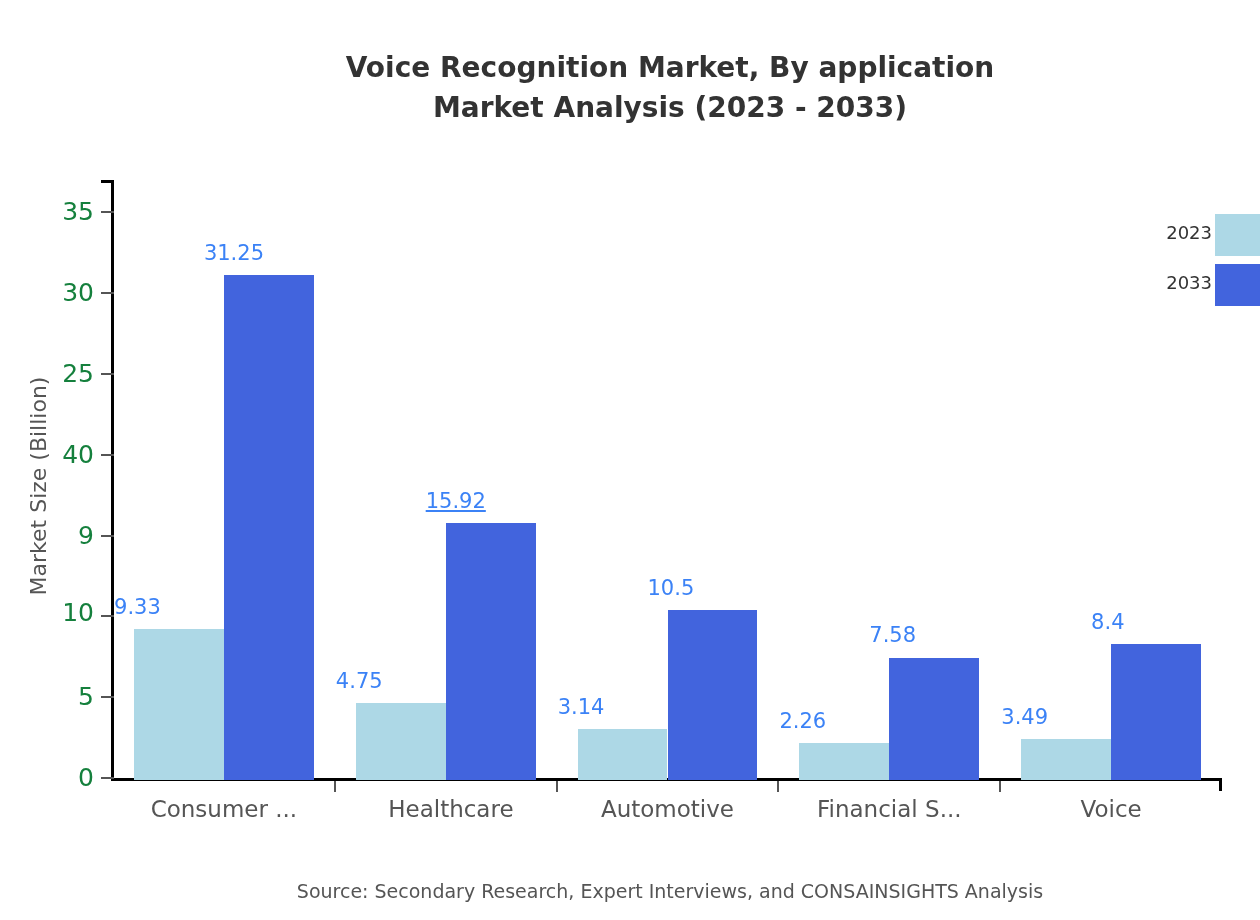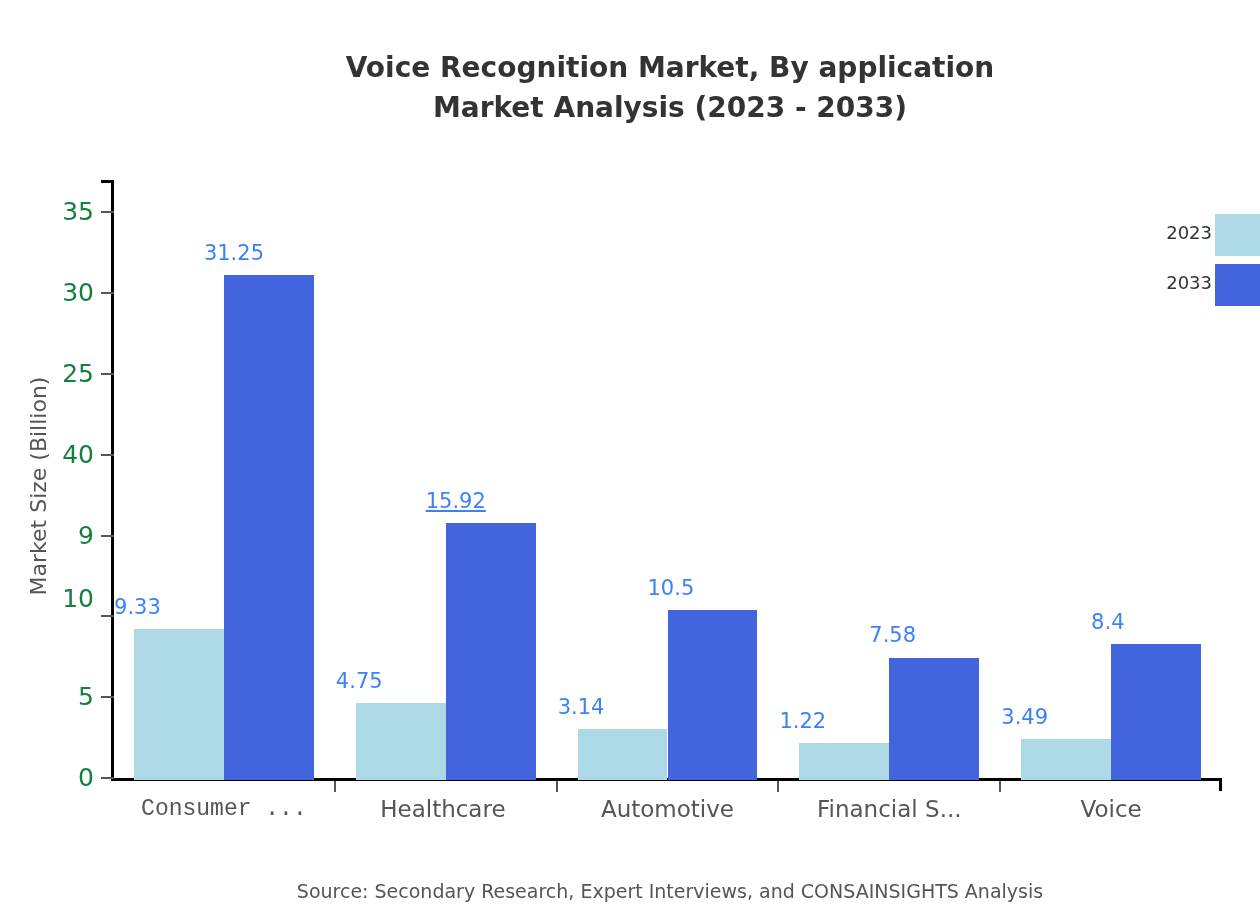--- a/index.html
+++ b/index.html
@@ -195,53 +195,53 @@
 <div id="x-axis-endcap"></div>
 
 <div id="y-axis-title">Market Size (Billion)</div>
 
 <div id="y-ticks">
     <div class="ytick" style="top: 777px;"></div>
     <div class="ytick-label" style="top: 768px;">0</div>
     <div class="ytick" style="top: 696.189px;"></div>
     <div class="ytick-label" style="top: 687.189px;">5</div>
     <div class="ytick" style="top: 615.378px;"></div>
-    <div class="ytick-label" style="top: 589px;">10</div>
+    <div class="ytick-label" style="top: 603px;">10</div>
     <div class="ytick" style="top: 534.568px;"></div>
     <div class="ytick-label" style="top: 525.568px;">9</div>
     <div class="ytick" style="top: 453.757px;"></div>
     <div class="ytick-label" style="top: 444.757px;">40</div>
     <div class="ytick" style="top: 372.946px;"></div>
     <div class="ytick-label" style="top: 363.946px;">25</div>
     <div class="ytick" style="top: 292.135px;"></div>
     <div class="ytick-label" style="top: 283.135px;">30</div>
     <div class="ytick" style="top: 211.324px;"></div>
     <div class="ytick-label" style="top: 202.324px;">35</div>
   </div>
 <div id="x-ticks">
     <div class="xtick" style="left: 333.8px;"></div>
     <div class="xtick" style="left: 555.6px;"></div>
     <div class="xtick" style="left: 777.4px;"></div>
     <div class="xtick" style="left: 999.2px;"></div>
-    <div class="xcat-label" style="left: 113px; width: 221.8px; font-family: Liberation Mono, monospace;">Consumer ...</div>
-    <div class="xcat-label" style="left: 332px; width: 221.8px;">Healthcare</div>
+    <div class="xcat-label" style="left: 113px; width: 221.8px;">Consumer ...</div>
+    <div class="xcat-label" style="left: 340px; width: 221.8px;">Healthcare</div>
     <div class="xcat-label" style="left: 556.6px; width: 221.8px;">Automotive</div>
     <div class="xcat-label" style="left: 778.4px; width: 221.8px;">Financial S...</div>
     <div class="xcat-label" style="left: 1000.2px; width: 221.8px;">Voice</div>
   </div>
 
 <div id="plot-area">
     <div class="bar" title="2023: 9.33" style="left: 21.071px; width: 89.829px; height: 150.793px; background-color: rgb(173, 216, 230);"></div>
     <div class="bar-label" style="left: 1.071px; width: 129.829px; top: 417.207px;">9.33</div>
     <div class="bar" title="2023: 4.75" style="left: 242.871px; width: 89.829px; height: 76.7703px; background-color: rgb(173, 216, 230);"></div>
     <div class="bar-label" style="left: 222.871px; width: 129.829px; top: 491.23px;">4.75</div>
     <div class="bar" title="2023: 3.14" style="left: 464.671px; width: 89.829px; height: 50.7492px; background-color: rgb(173, 216, 230);"></div>
     <div class="bar-label" style="left: 444.671px; width: 129.829px; top: 517.251px;">3.14</div>
     <div class="bar" title="2023: 2.26" style="left: 686.471px; width: 89.829px; height: 36.5265px; background-color: rgb(173, 216, 230);"></div>
-    <div class="bar-label" style="left: 666.471px; width: 129.829px; top: 531.474px;">1.22</div>
+    <div class="bar-label" style="left: 666.471px; width: 129.829px; top: 531.474px;">2.26</div>
     <div class="bar" title="2023: 2.51" style="left: 908.271px; width: 89.829px; height: 40.567px; background-color: rgb(173, 216, 230);"></div>
     <div class="bar-label" style="left: 888.271px; width: 129.829px; top: 527.433px;">3.49</div>
     <div class="bar" title="2033: 31.25" style="left: 110.9px; width: 89.829px; height: 505.068px; background-color: rgb(66, 100, 221);"></div>
     <div class="bar-label" style="left: 90.9px; width: 129.829px; top: 62.9324px;">31.25</div>
     <div class="bar" title="2033: 15.92" style="left: 332.7px; width: 89.829px; height: 257.302px; background-color: rgb(66, 100, 221);"></div>
     <div class="bar-label" style="left: 312.7px; width: 129.829px; top: 310.698px; text-decoration: underline;">15.92</div>
     <div class="bar" title="2033: 10.5" style="left: 554.5px; width: 89.829px; height: 169.703px; background-color: rgb(66, 100, 221);"></div>
     <div class="bar-label" style="left: 534.5px; width: 129.829px; top: 398.297px;">10.5</div>
     <div class="bar" title="2033: 7.58" style="left: 776.3px; width: 89.829px; height: 122.509px; background-color: rgb(66, 100, 221);"></div>
     <div class="bar-label" style="left: 756.3px; width: 129.829px; top: 445.491px;">7.58</div>

